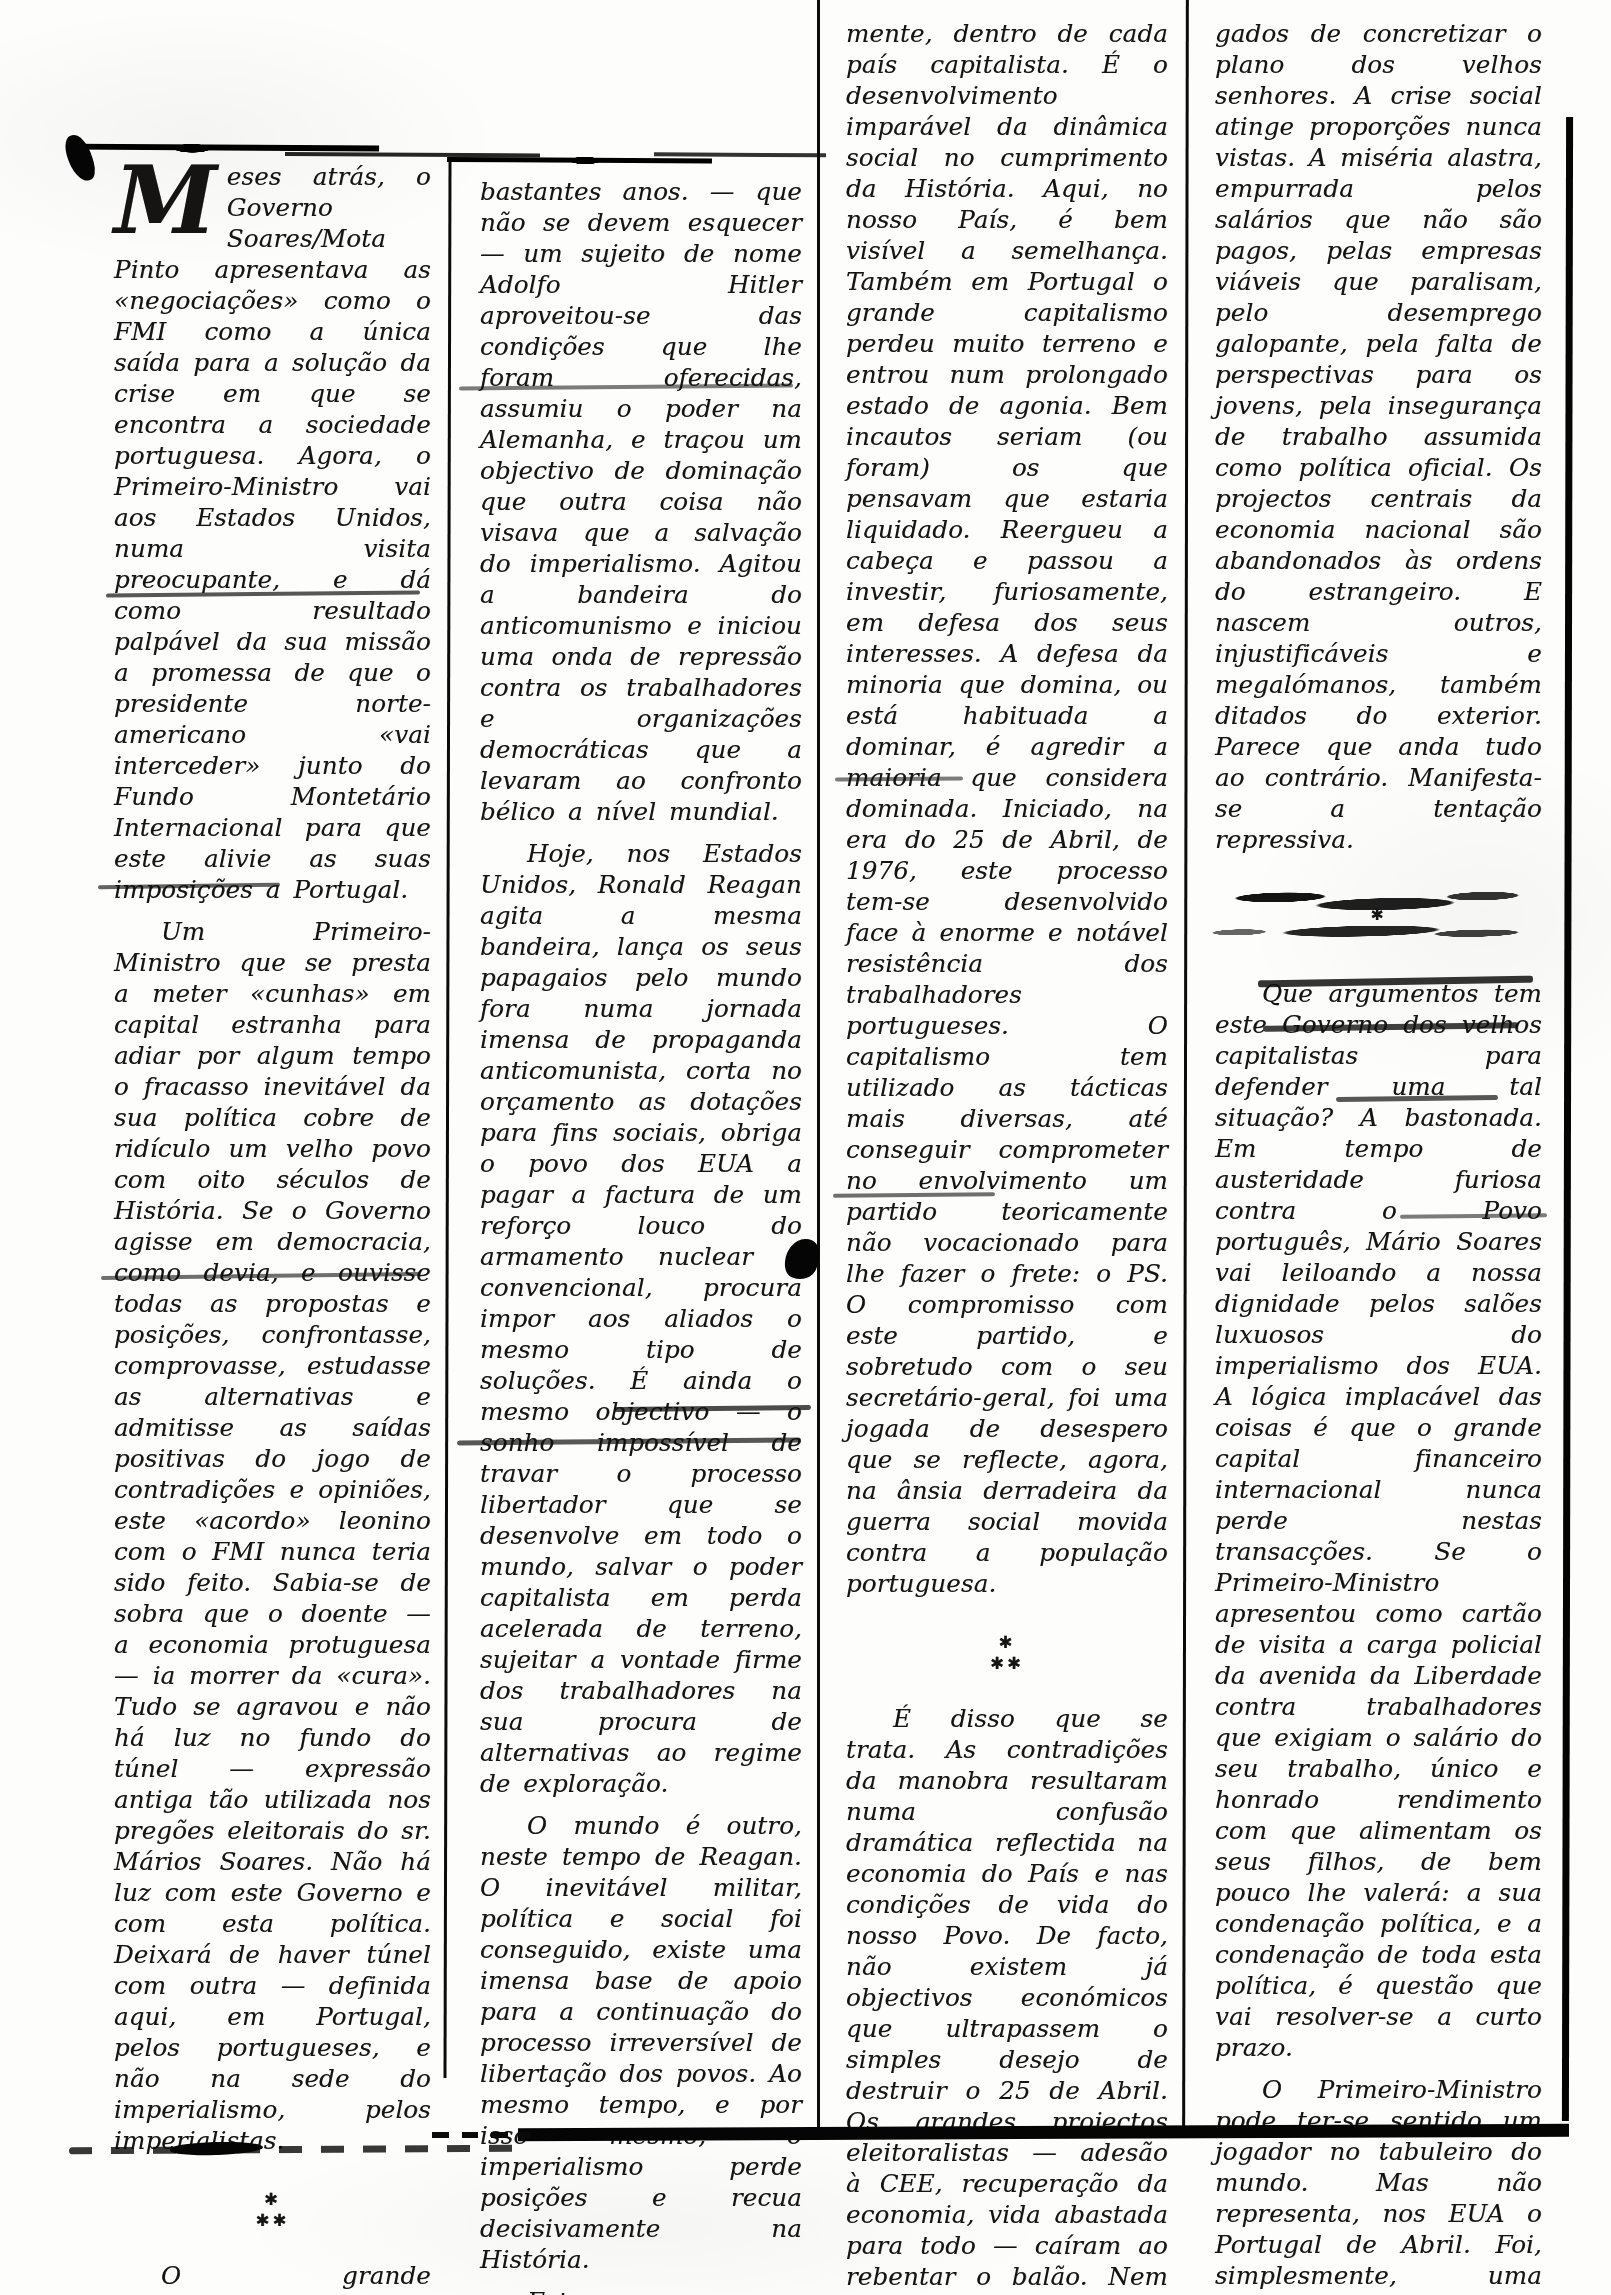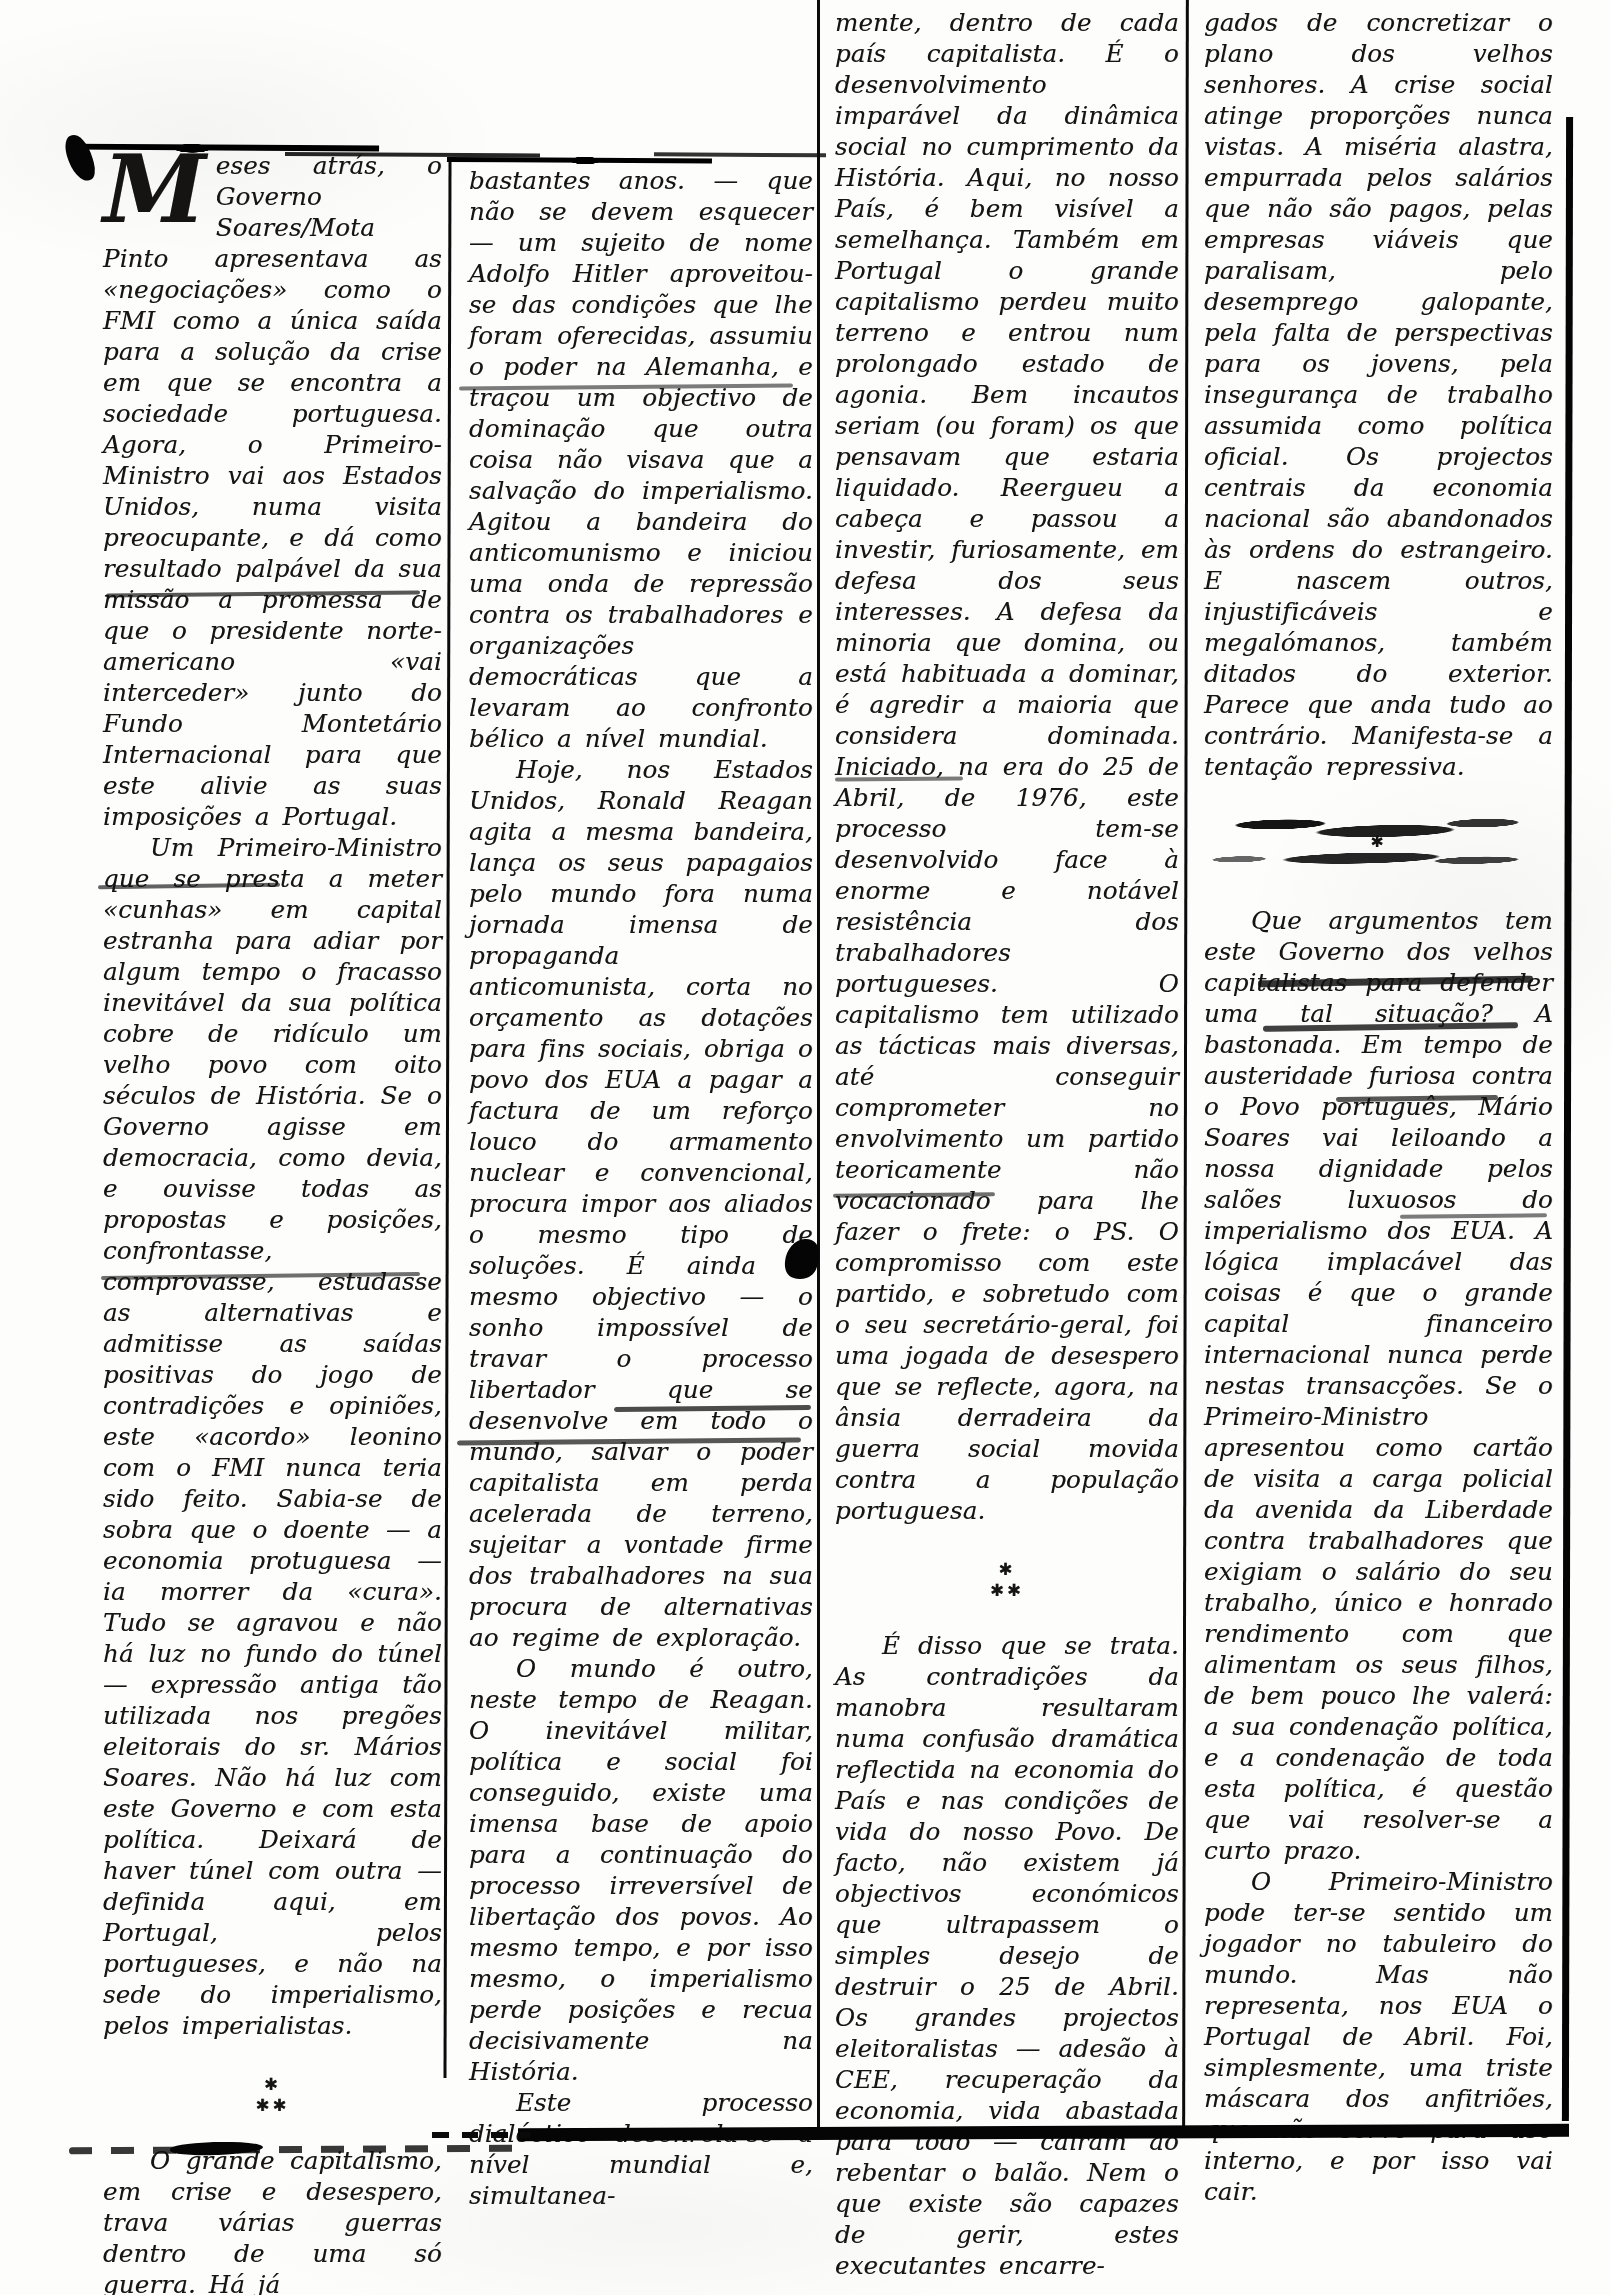--- a/index.html
+++ b/index.html
@@ -22,21 +22,21 @@
   }
   .col{
     position:absolute;
     font-size:24.6px;
     line-height:31px;
     text-align:justify;
     word-spacing:0.20em;
     letter-spacing:0.1px;
     text-shadow:0.3px 0.4px 0.3px rgba(10,10,10,0.38);
   }
-  .col p{margin:0;}
+  .col p{margin:11px;}
   .col p.indent{text-indent:47px;}
   .dropcap{
     float:left;
     font-size:93px;
     line-height:69px;
     padding:2.9px 9.8px 0 0;
     font-weight:bold;
     transform:translateY(2px);
   }
   .dinkus{

